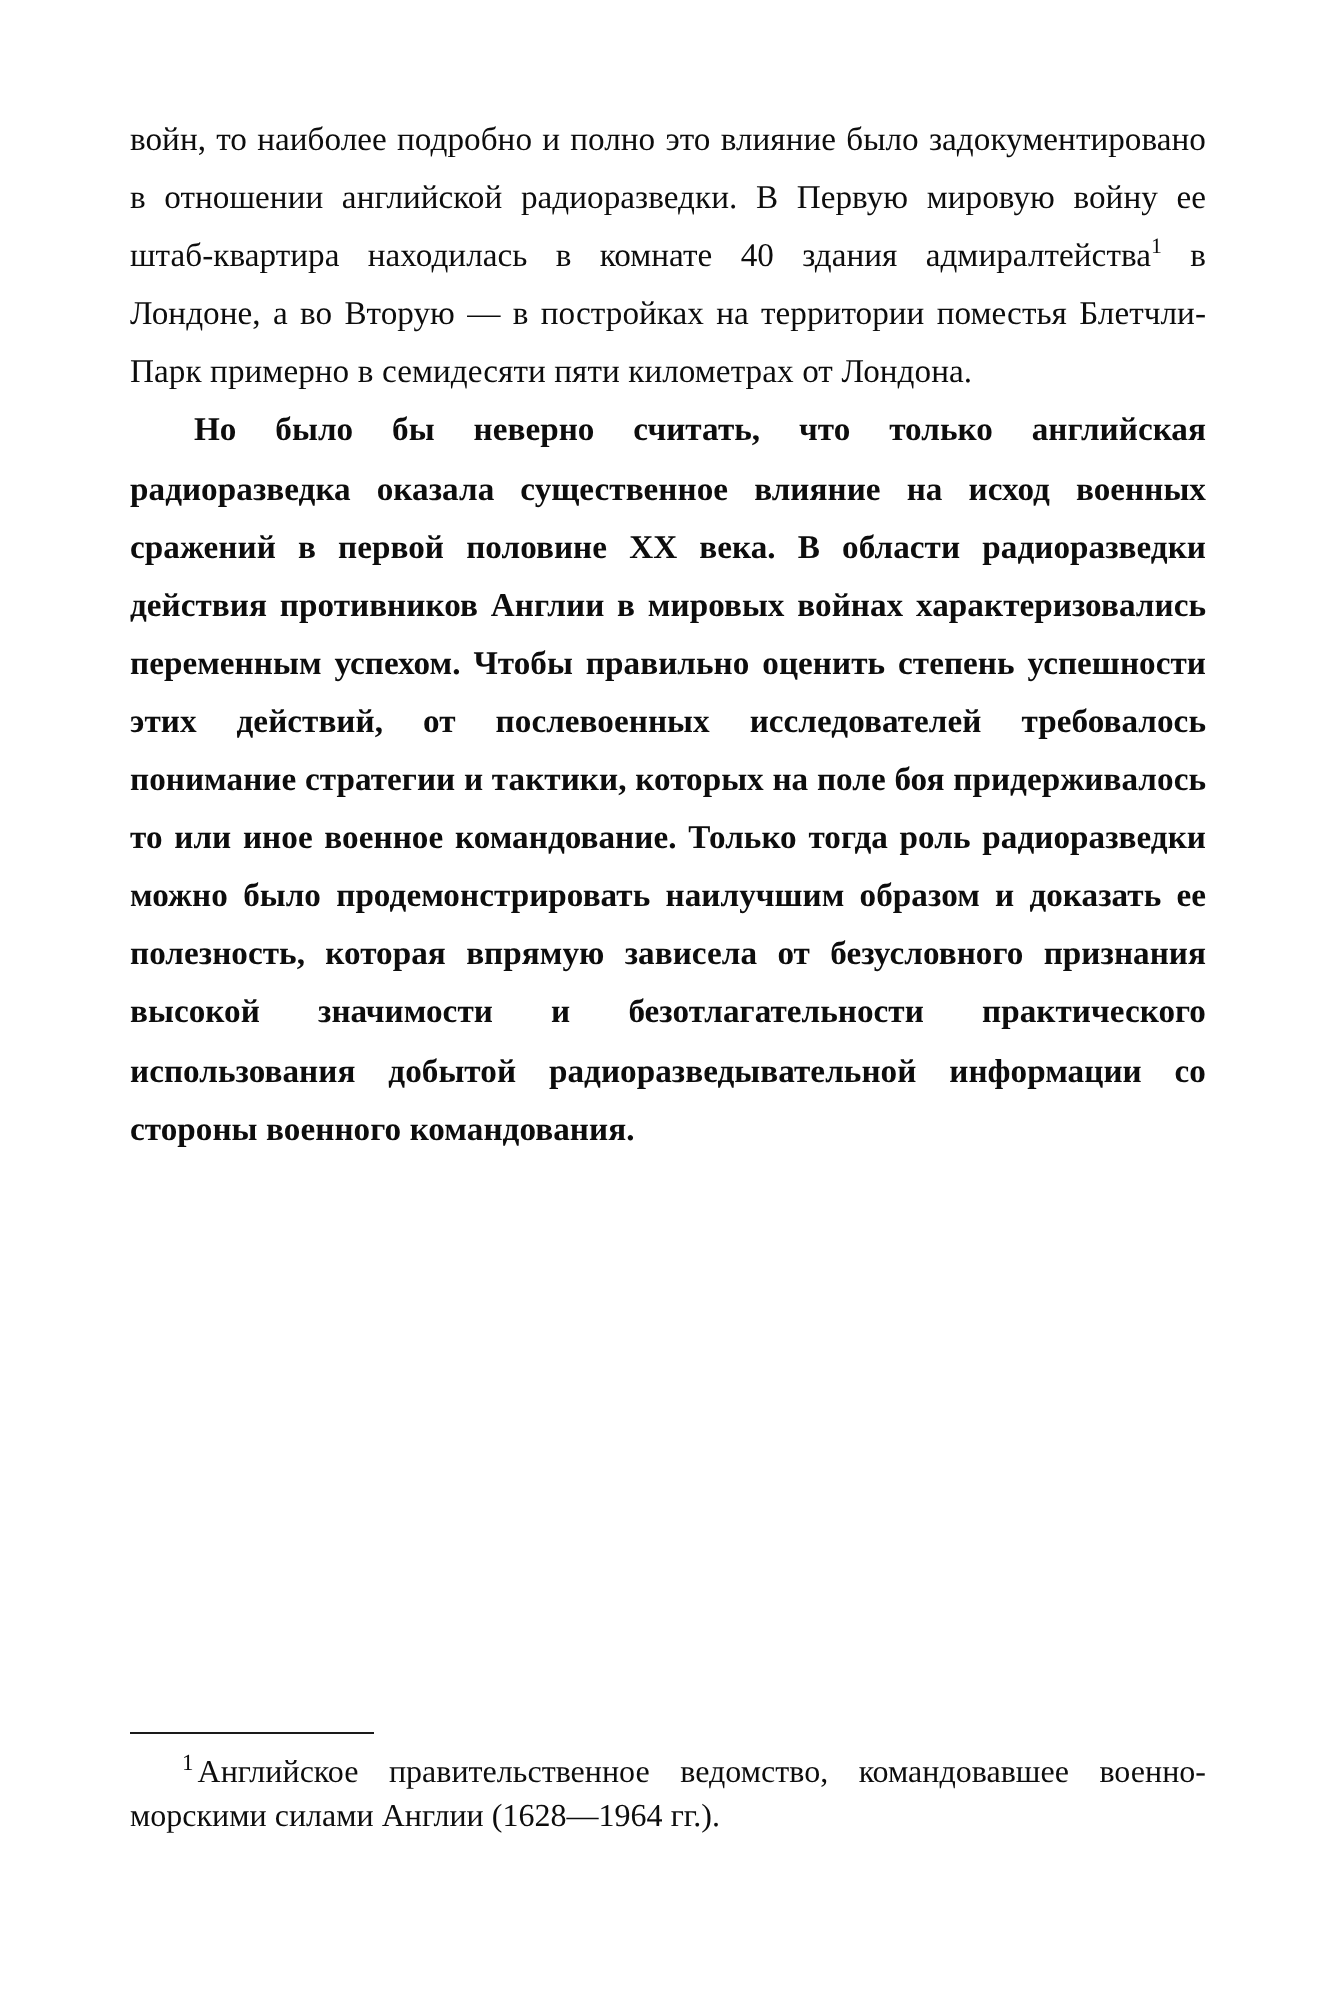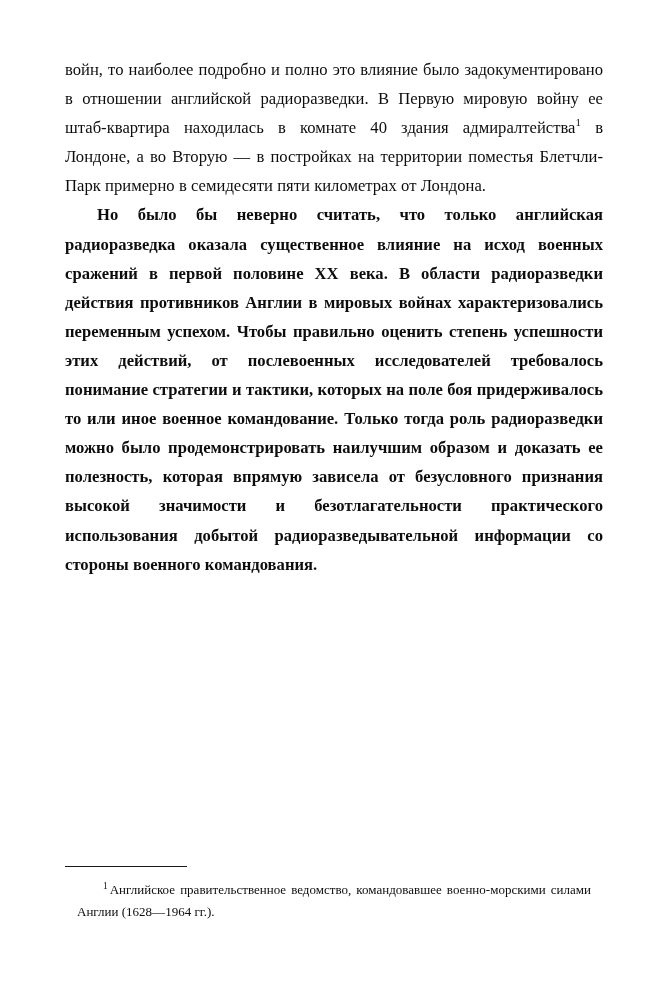--- a/index.html
+++ b/index.html
@@ -67,22 +67,22 @@
 
   .footnote-rule {
     width: 122px;
     height: 0;
     border: 0;
     border-top: 1.3px solid #1a1a1a;
     margin: 0 0 9px 0;
   }
 
   .footnote-text {
-    margin: 12px;
-    font-size: 13px;
+    margin: 0;
+    font-size: 16px;
     line-height: 21.5px;
     text-align: justify;
     text-indent: 26px;
     letter-spacing: 0.01px;
   }
 
   .footnote-marker {
     font-size: 0.72em;
     vertical-align: super;
     line-height: 0;

